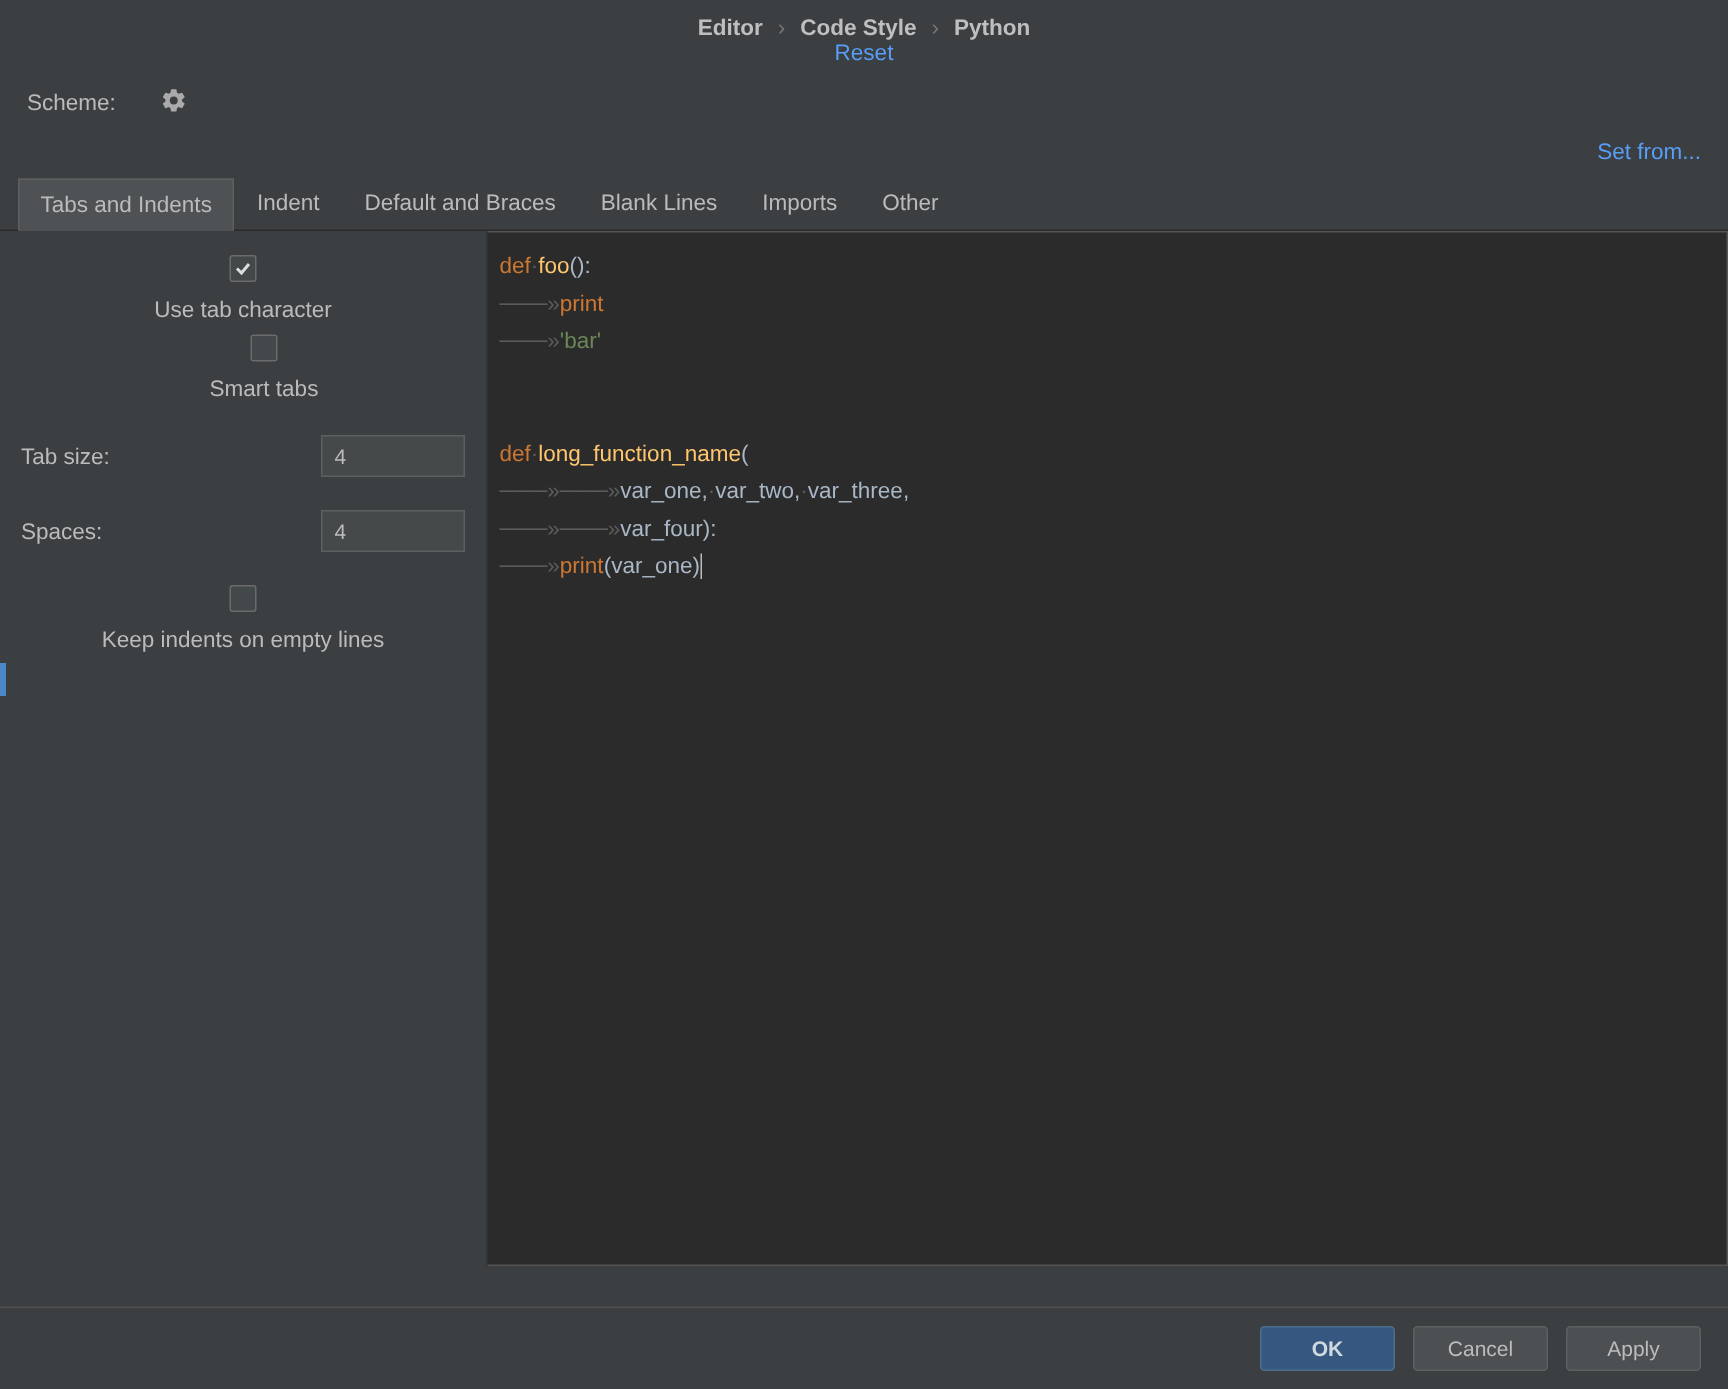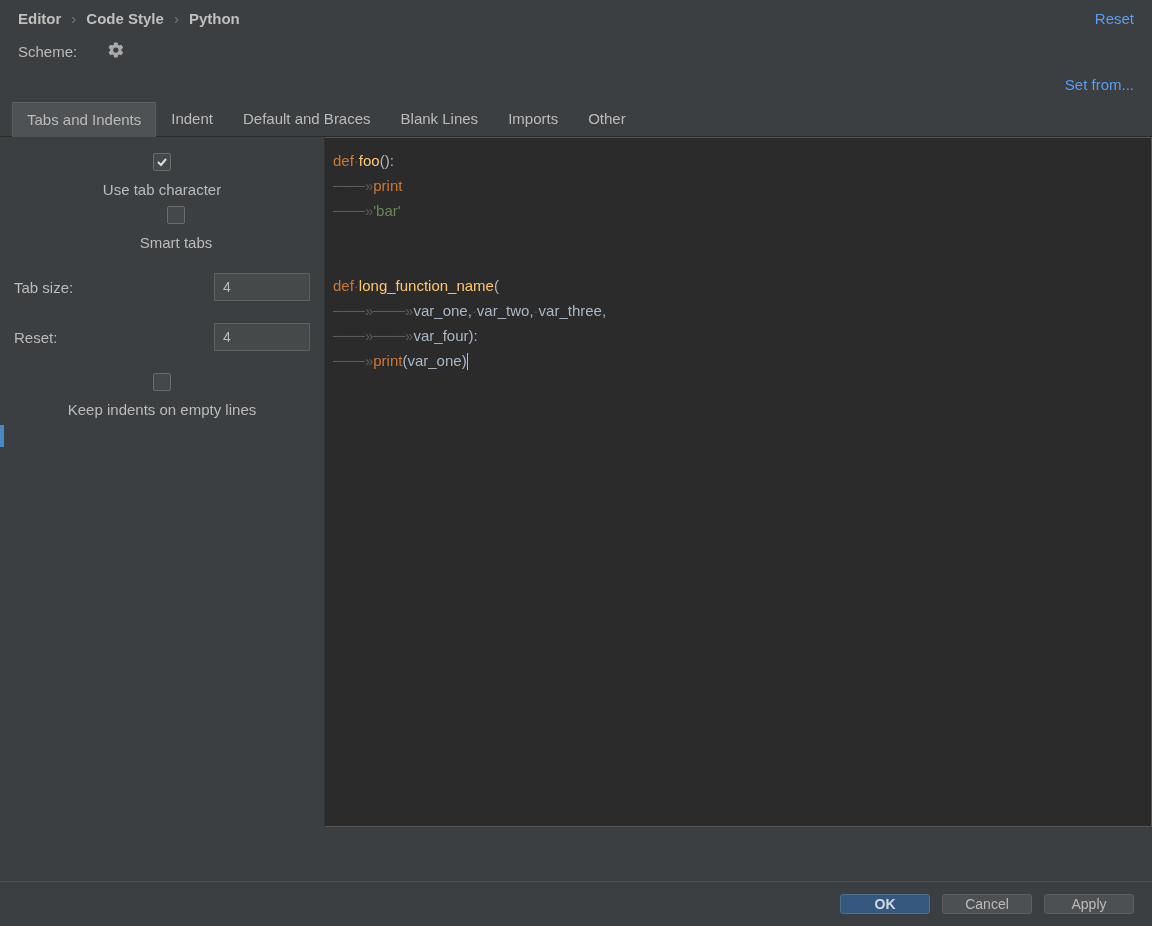--- a/index.html
+++ b/index.html
@@ -10,20 +10,21 @@
   font-family: "Segoe UI", Arial, sans-serif;
   font-size: 14px;
   color: #bbbbbb;
   overflow: hidden;
 }
 .top-bar {
   display: flex;
   justify-content: space-between;
   align-items: center;
   padding: 10px 18px 4px 18px;
+  flex-direction: column;
 }
 .breadcrumb { display: flex; align-items: center; gap: 10px; font-size: 15px; font-weight: 600; color: #bfbfbf; }
 .breadcrumb .sep { color: #777; font-weight: normal; }
 .reset-link { color: #589df6; cursor: pointer; font-size: 15px; }
 .scheme-row {
   display: flex;
   align-items: center;
   padding: 6px 18px 10px 18px;
   gap: 26px;
 }
@@ -157,21 +158,21 @@
   padding: 12px 18px;
   border-top: 1px solid #515151;
   background: #3c3f41;
   position: absolute;
   bottom: 0;
   left: 0;
   right: 0;
 }
 .btn {
   min-width: 90px;
-  height: 20px;
+  height: 30px;
   border: 1px solid #5e6060;
   background: #4c5052;
   color: #bbbbbb;
   cursor: pointer;
   font-size: 14px;
   border-radius: 3px;
 }
 .btn.primary {
   background: #365880;
   border: 1px solid #4c708c;
@@ -230,21 +231,21 @@
       <span class="checkbox">
         
       </span>
       <span>Smart tabs</span>
     </div>
     <div class="field-row">
       <span>Tab size:</span>
       <input value="4" style="">
     </div>
     <div class="field-row">
-      <span>Reset:</span>
+      <span>Spaces:</span>
       <input value="4" style="">
     </div>
     <div class="chk-row" style="margin-top:22px;">
       <span class="checkbox">
         
       </span>
       <span>Keep indents on empty lines</span>
     </div>
   </div>
 

